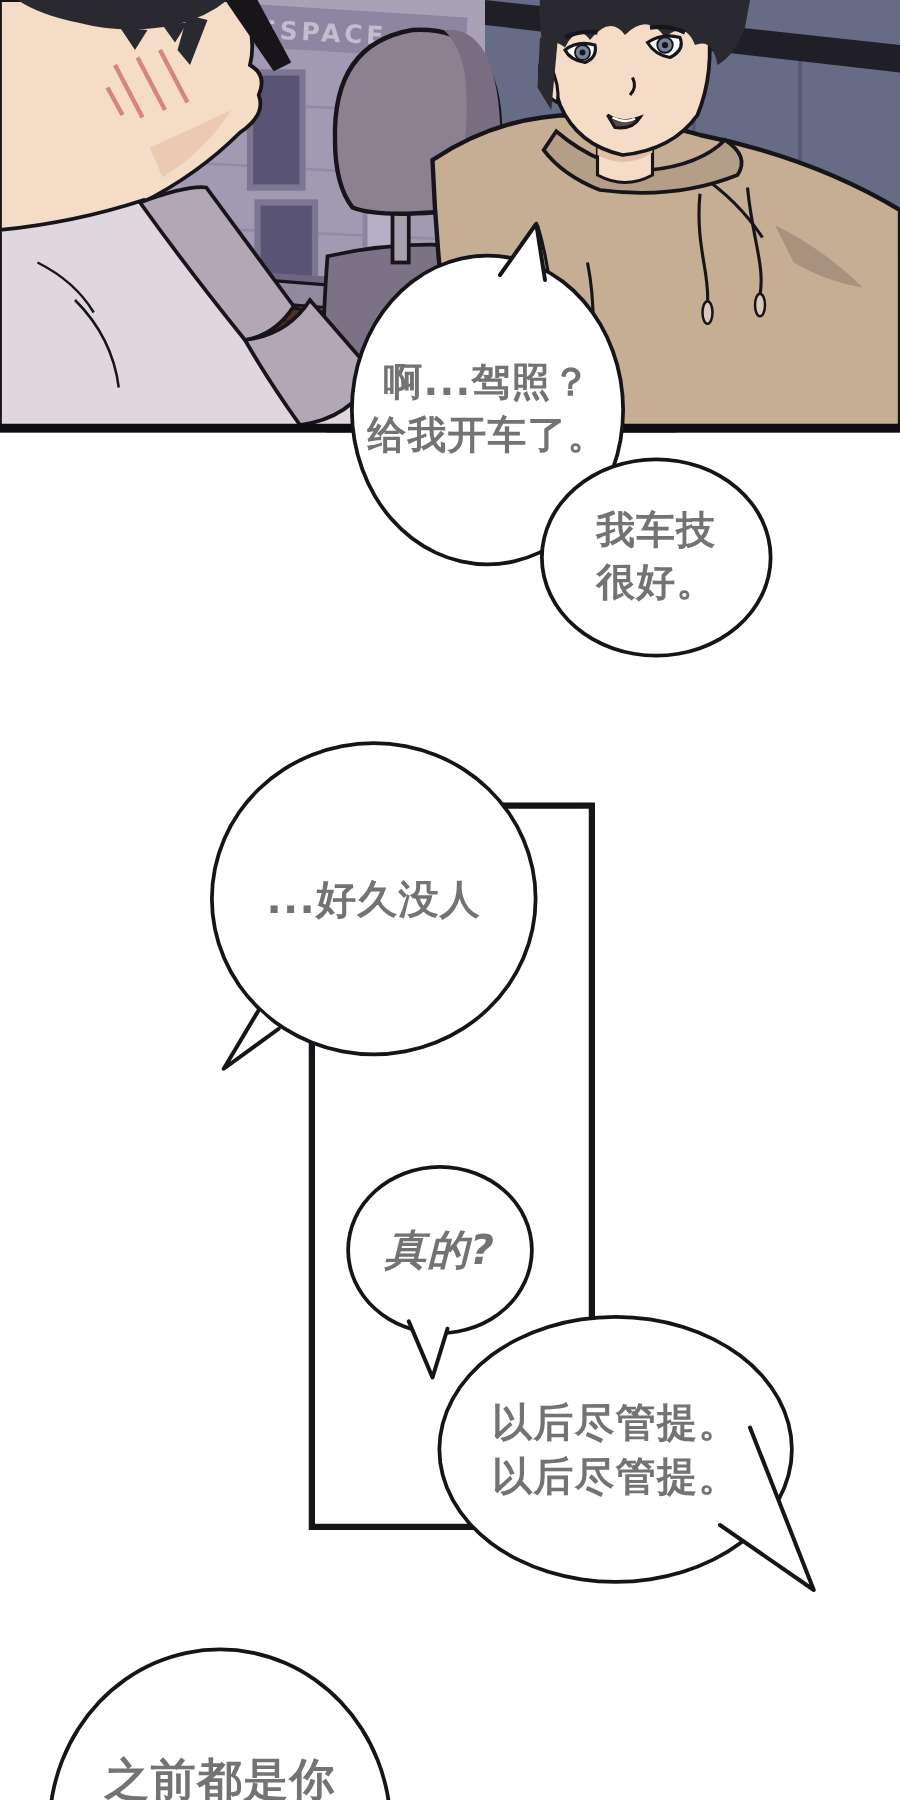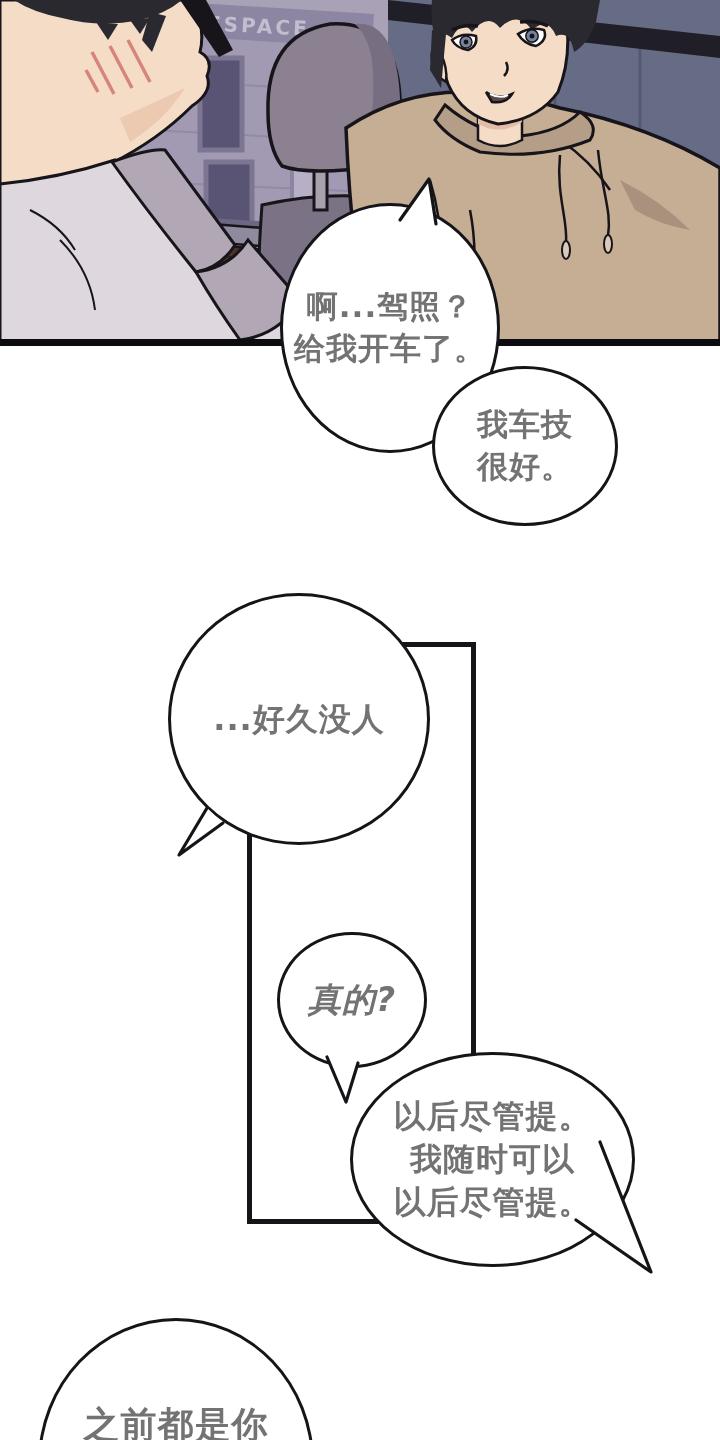--- a/index.html
+++ b/index.html
@@ -146,21 +146,20 @@
 
   <div class="bubble bubble-4">
     <div class="btext">
       <span>真的?</span>
     </div>
   </div>
 
   <div class="bubble bubble-5">
     <div class="btext">
       <span>以后尽管提。</span>
-      <span>我随时可以</span>
       <span>以后尽管提。</span>
     </div>
   </div>
 
   <div class="bubble bubble-6">
     <div class="btext">
       <span>之前都是你</span>
     </div>
   </div>
 

